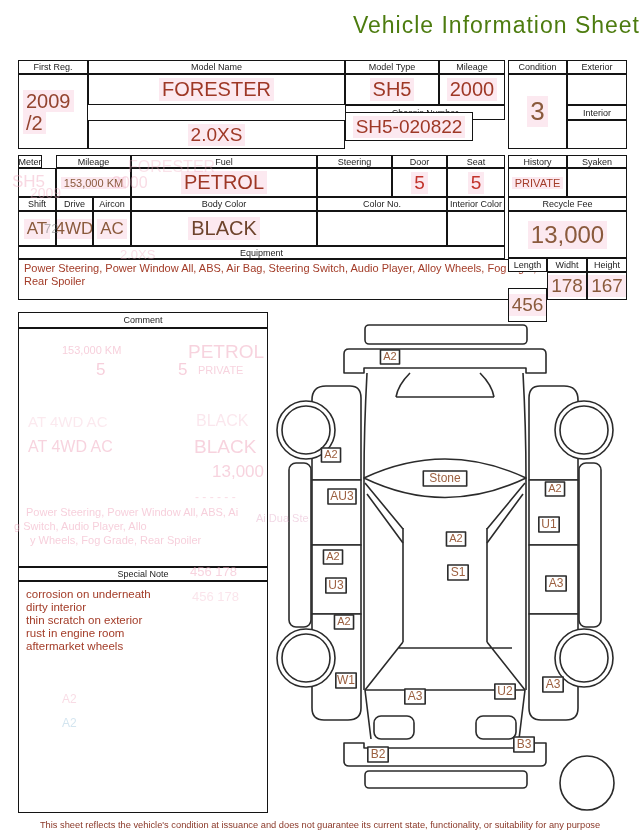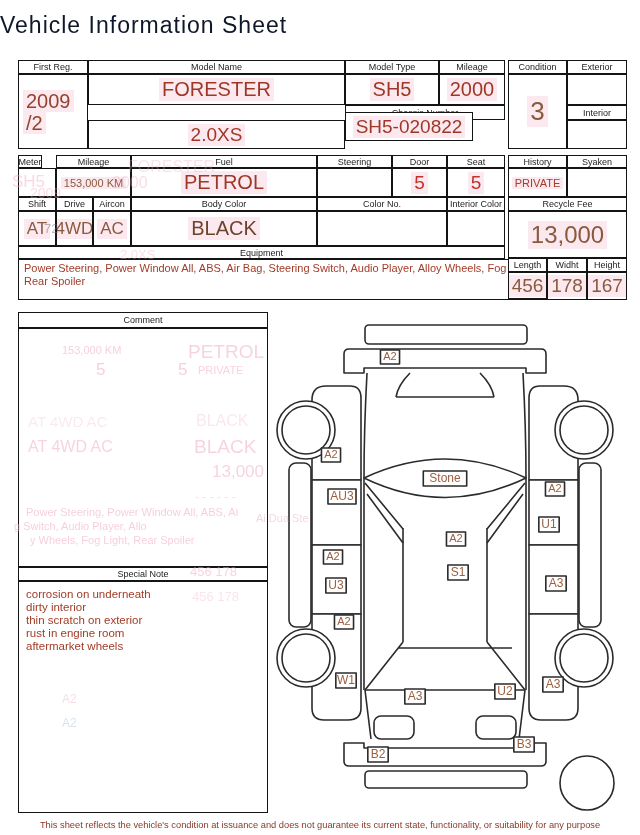--- a/index.html
+++ b/index.html
@@ -1,19 +1,19 @@
 <!DOCTYPE html>
 <html><head>
 <meta charset="utf-8">
 <style>
   html,body{margin:0;padding:0;background:#fff;}
   .sheet{position:relative;width:640px;height:835px;background:#fff;overflow:hidden;
          font-family:"Liberation Sans",sans-serif;color:#111;}
-  .title{position:absolute;top:12px;left:0;width:640px;text-align:left;margin:0;
-         font-size:23px;font-weight:500;letter-spacing:1px;color:#0f172a;}
+  .title{position:absolute;top:12px;left:0;width:640px;text-align:right;margin:0;
+         font-size:23px;font-weight:500;letter-spacing:1px;color:#4d7c0f;}
   .c{position:absolute;box-sizing:border-box;border:1px solid #141414;background:#fff;
      display:flex;align-items:center;justify-content:center;overflow:hidden;}
   .h{font-size:9px;color:#1c1c1c;letter-spacing:0;}
   .v{font-size:16px;}
   .hl{background:#fce9f0;padding:0 3px;white-space:nowrap;}
   .red{color:#9e3826;} .brick{color:#a33c28;} .brown{color:#8a5a3c;}
   .dbrown{color:#6e432c;} .bright{color:#c2332b;} .sienna{color:#93442f;}
   .s11{font-size:11px;} .s17{font-size:17px;}
   .s19{font-size:19px;} .s20{font-size:20px;} .s24{font-size:24px;} .s26{font-size:26px;}
   .firstreg{flex-direction:column;align-items:flex-start;justify-content:center;
@@ -123,21 +123,21 @@
     </div>
   <div class="c h" style="left:567px;top:155px;width:60px;height:13px">Syaken</div>
   <div class="c v" style="left:567px;top:168px;width:60px;height:29px"></div>
   <div class="c h" style="left:508px;top:197px;width:119px;height:14px">Recycle Fee</div>
   <div class="c v" style="left:508px;top:211px;width:119px;height:47px">
       <span class="hl brown s24">13,000</span>
     </div>
   <div class="c h" style="left:508px;top:258px;width:39px;height:14px">Length</div>
   <div class="c h" style="left:547px;top:258px;width:40px;height:14px">Widht</div>
   <div class="c h" style="left:587px;top:258px;width:40px;height:14px">Height</div>
-  <div class="c v" style="left:508px;top:272px;width:39px;height:27px">
+  <div class="c v" style="left:508px;top:288px;width:39px;height:34px">
       <span class="hl brown s19">456</span>
     </div>
   <div class="c v" style="left:547px;top:272px;width:40px;height:28px">
       <span class="hl brown s19">178</span>
     </div>
   <div class="c v" style="left:587px;top:272px;width:40px;height:28px">
       <span class="hl brown s19">167</span>
     </div>
 
   <div class="c h" style="left:18px;top:312px;width:250px;height:16px">Comment</div>
@@ -241,21 +241,21 @@
       <span style="left: 178px; top: 360px; font-size: 17px; opacity: 0.55; color: rgb(240, 169, 191);">5</span>
       <span style="left: 198px; top: 364px; font-size: 11px; opacity: 0.5; color: rgb(240, 169, 191);">PRIVATE</span>
       <span style="left: 28px; top: 413px; font-size: 15px; opacity: 0.25; color: rgb(240, 169, 191);">AT   4WD   AC</span>
       <span style="left: 196px; top: 412px; font-size: 16px; opacity: 0.28; color: rgb(240, 169, 191);">BLACK</span>
       <span style="left: 28px; top: 438px; font-size: 16px; opacity: 0.5; color: rgb(240, 169, 191);">AT   4WD   AC</span>
       <span style="left: 194px; top: 436px; font-size: 19px; opacity: 0.5; color: rgb(240, 169, 191);">BLACK</span>
       <span style="left: 212px; top: 462px; font-size: 17px; opacity: 0.5; color: rgb(240, 169, 191);">13,000</span>
       <span style="left: 195px; top: 490px; font-size: 12px; opacity: 0.4; color: rgb(240, 169, 191);">- - - - - -</span>
       <span style="left: 26px; top: 506px; font-size: 11px; opacity: 0.55; color: rgb(240, 169, 191);">Power Steering, Power Window  All, ABS, Ai</span>
       <span style="left: 14px; top: 520px; font-size: 11px; opacity: 0.55; color: rgb(240, 169, 191);">g Switch, Audio Player,  Allo</span>
-      <span style="left: 30px; top: 534px; font-size: 11px; opacity: 0.55; color: rgb(240, 169, 191);">y Wheels, Fog Light, Rear Spoiler</span>
+      <span style="left: 30px; top: 534px; font-size: 11px; opacity: 0.55; color: rgb(240, 169, 191);">y Wheels, Fog Grade, Rear Spoiler</span>
       <span style="left: 190px; top: 564px; font-size: 13px; opacity: 0.5; color: rgb(240, 169, 191);">456   178</span>
       <span style="left: 192px; top: 589px; font-size: 13px; opacity: 0.3; color: rgb(240, 169, 191);">456   178</span>
       <span style="left: 256px; top: 512px; font-size: 11px; opacity: 0.35; color: rgb(217, 143, 181);">Ai Dua Ste</span>
       <span style="left: 62px; top: 692px; font-size: 12px; opacity: 0.4; color: rgb(240, 169, 191);">A2</span>
       <span style="left: 62px; top: 716px; font-size: 12px; opacity: 0.45; color: rgb(159, 198, 221);">A2</span>
     </div>
 
   <div class="footer">This sheet reflects the vehicle's condition at issuance and does not guarantee its current state, functionality, or suitability for any purpose</div>
 </div>
 

